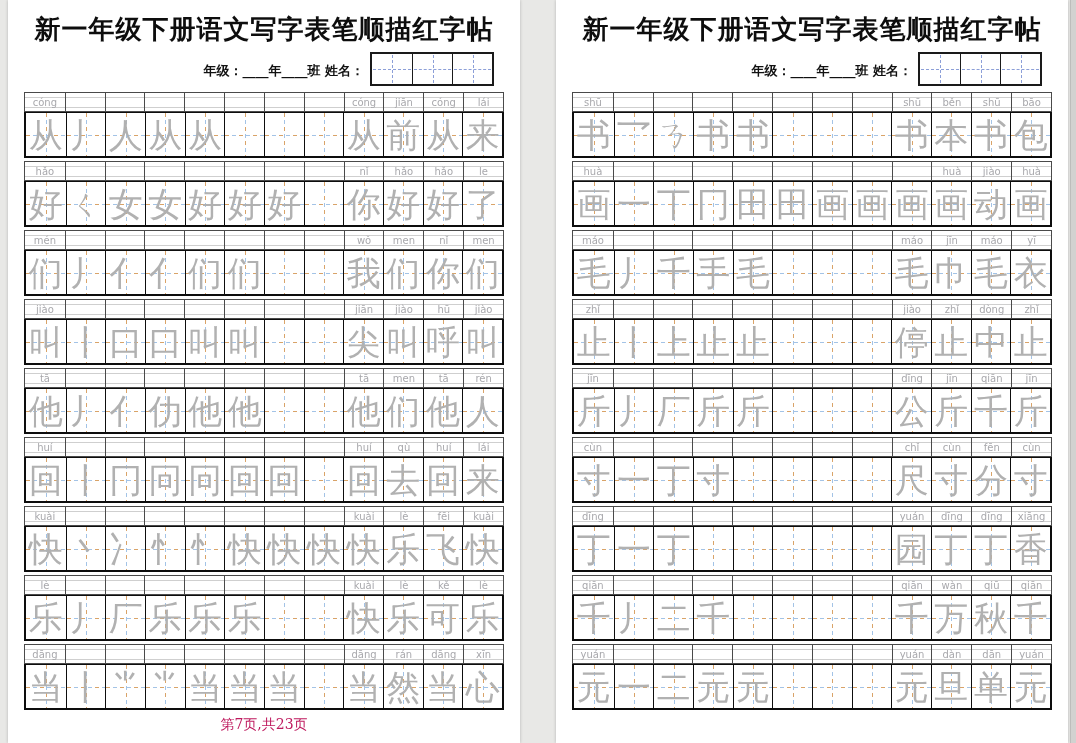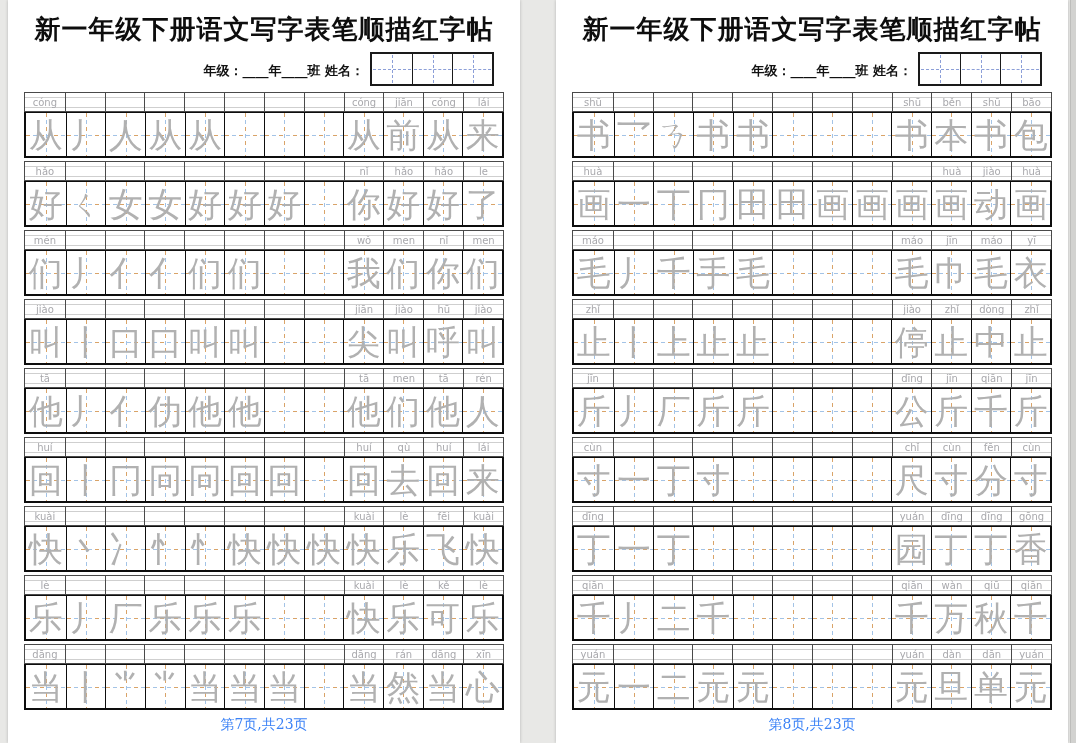--- a/index.html
+++ b/index.html
@@ -43,21 +43,21 @@
     display:flex; align-items:center; justify-content:center;
     font-family:"DejaVu Serif", serif; font-size:34px; line-height:1; color:#b1b1b1; }
   .char-cell:first-child { border-left:none; }
   .char-cell::before { content:""; position:absolute; top:50%; left:0; right:0; height:1px;
     background:repeating-linear-gradient(to right,#d9a368 0 4px,transparent 4px 7px,#a3c3e6 7px 11px,transparent 11px 14px); }
   .char-cell::after { content:""; position:absolute; left:50%; top:0; bottom:0; width:1px;
     background:repeating-linear-gradient(to bottom,#d9a368 0 4px,transparent 4px 7px,#a3c3e6 7px 11px,transparent 11px 14px); }
   .char-glyph { position:relative; z-index:2; }
 
   .page-footer { position:absolute; top:716px; left:0; width:100%; text-align:center;
-    font-size:14px; color:#3b82f6; font-family:"DejaVu Serif", serif; }
+    font-size:14px; color:#be185d; font-family:"DejaVu Serif", serif; }
 </style>
 </head>
 <body>
 
 <div class="page page-left">
   <div class="doc-title">新一年级下册语文写字表笔顺描红字帖</div>
   <div class="header-line">
     <span class="header-label">年级：____年____班 姓名：</span>
     <div class="name-grid">
       <div class="name-cell"></div>
@@ -897,21 +897,21 @@
           <div class="pinyin-cell"></div>
           <div class="pinyin-cell"></div>
           <div class="pinyin-cell"></div>
           <div class="pinyin-cell"></div>
           <div class="pinyin-cell"></div>
           <div class="pinyin-cell"></div>
           <div class="pinyin-cell"></div>
           <div class="pinyin-cell">yuán</div>
           <div class="pinyin-cell">dīng</div>
           <div class="pinyin-cell">dīng</div>
-          <div class="pinyin-cell">gōng</div>
+          <div class="pinyin-cell">xiāng</div>
         </div>
         <div class="char-grid">
           <div class="char-cell">
             <span class="char-glyph">丁</span>
           </div>
           <div class="char-cell">
             <span class="char-glyph">一</span>
           </div>
           <div class="char-cell">
             <span class="char-glyph">丁</span>
@@ -1047,16 +1047,15 @@
           </div>
           <div class="char-cell">
             <span class="char-glyph">单</span>
           </div>
           <div class="char-cell">
             <span class="char-glyph">元</span>
           </div>
         </div>
       </div>
     </div>
-  <div class="page-footer">第8页,共23页</div>
 </div>
 
 <div class="edge-strip"></div>
 
 </body></html>

